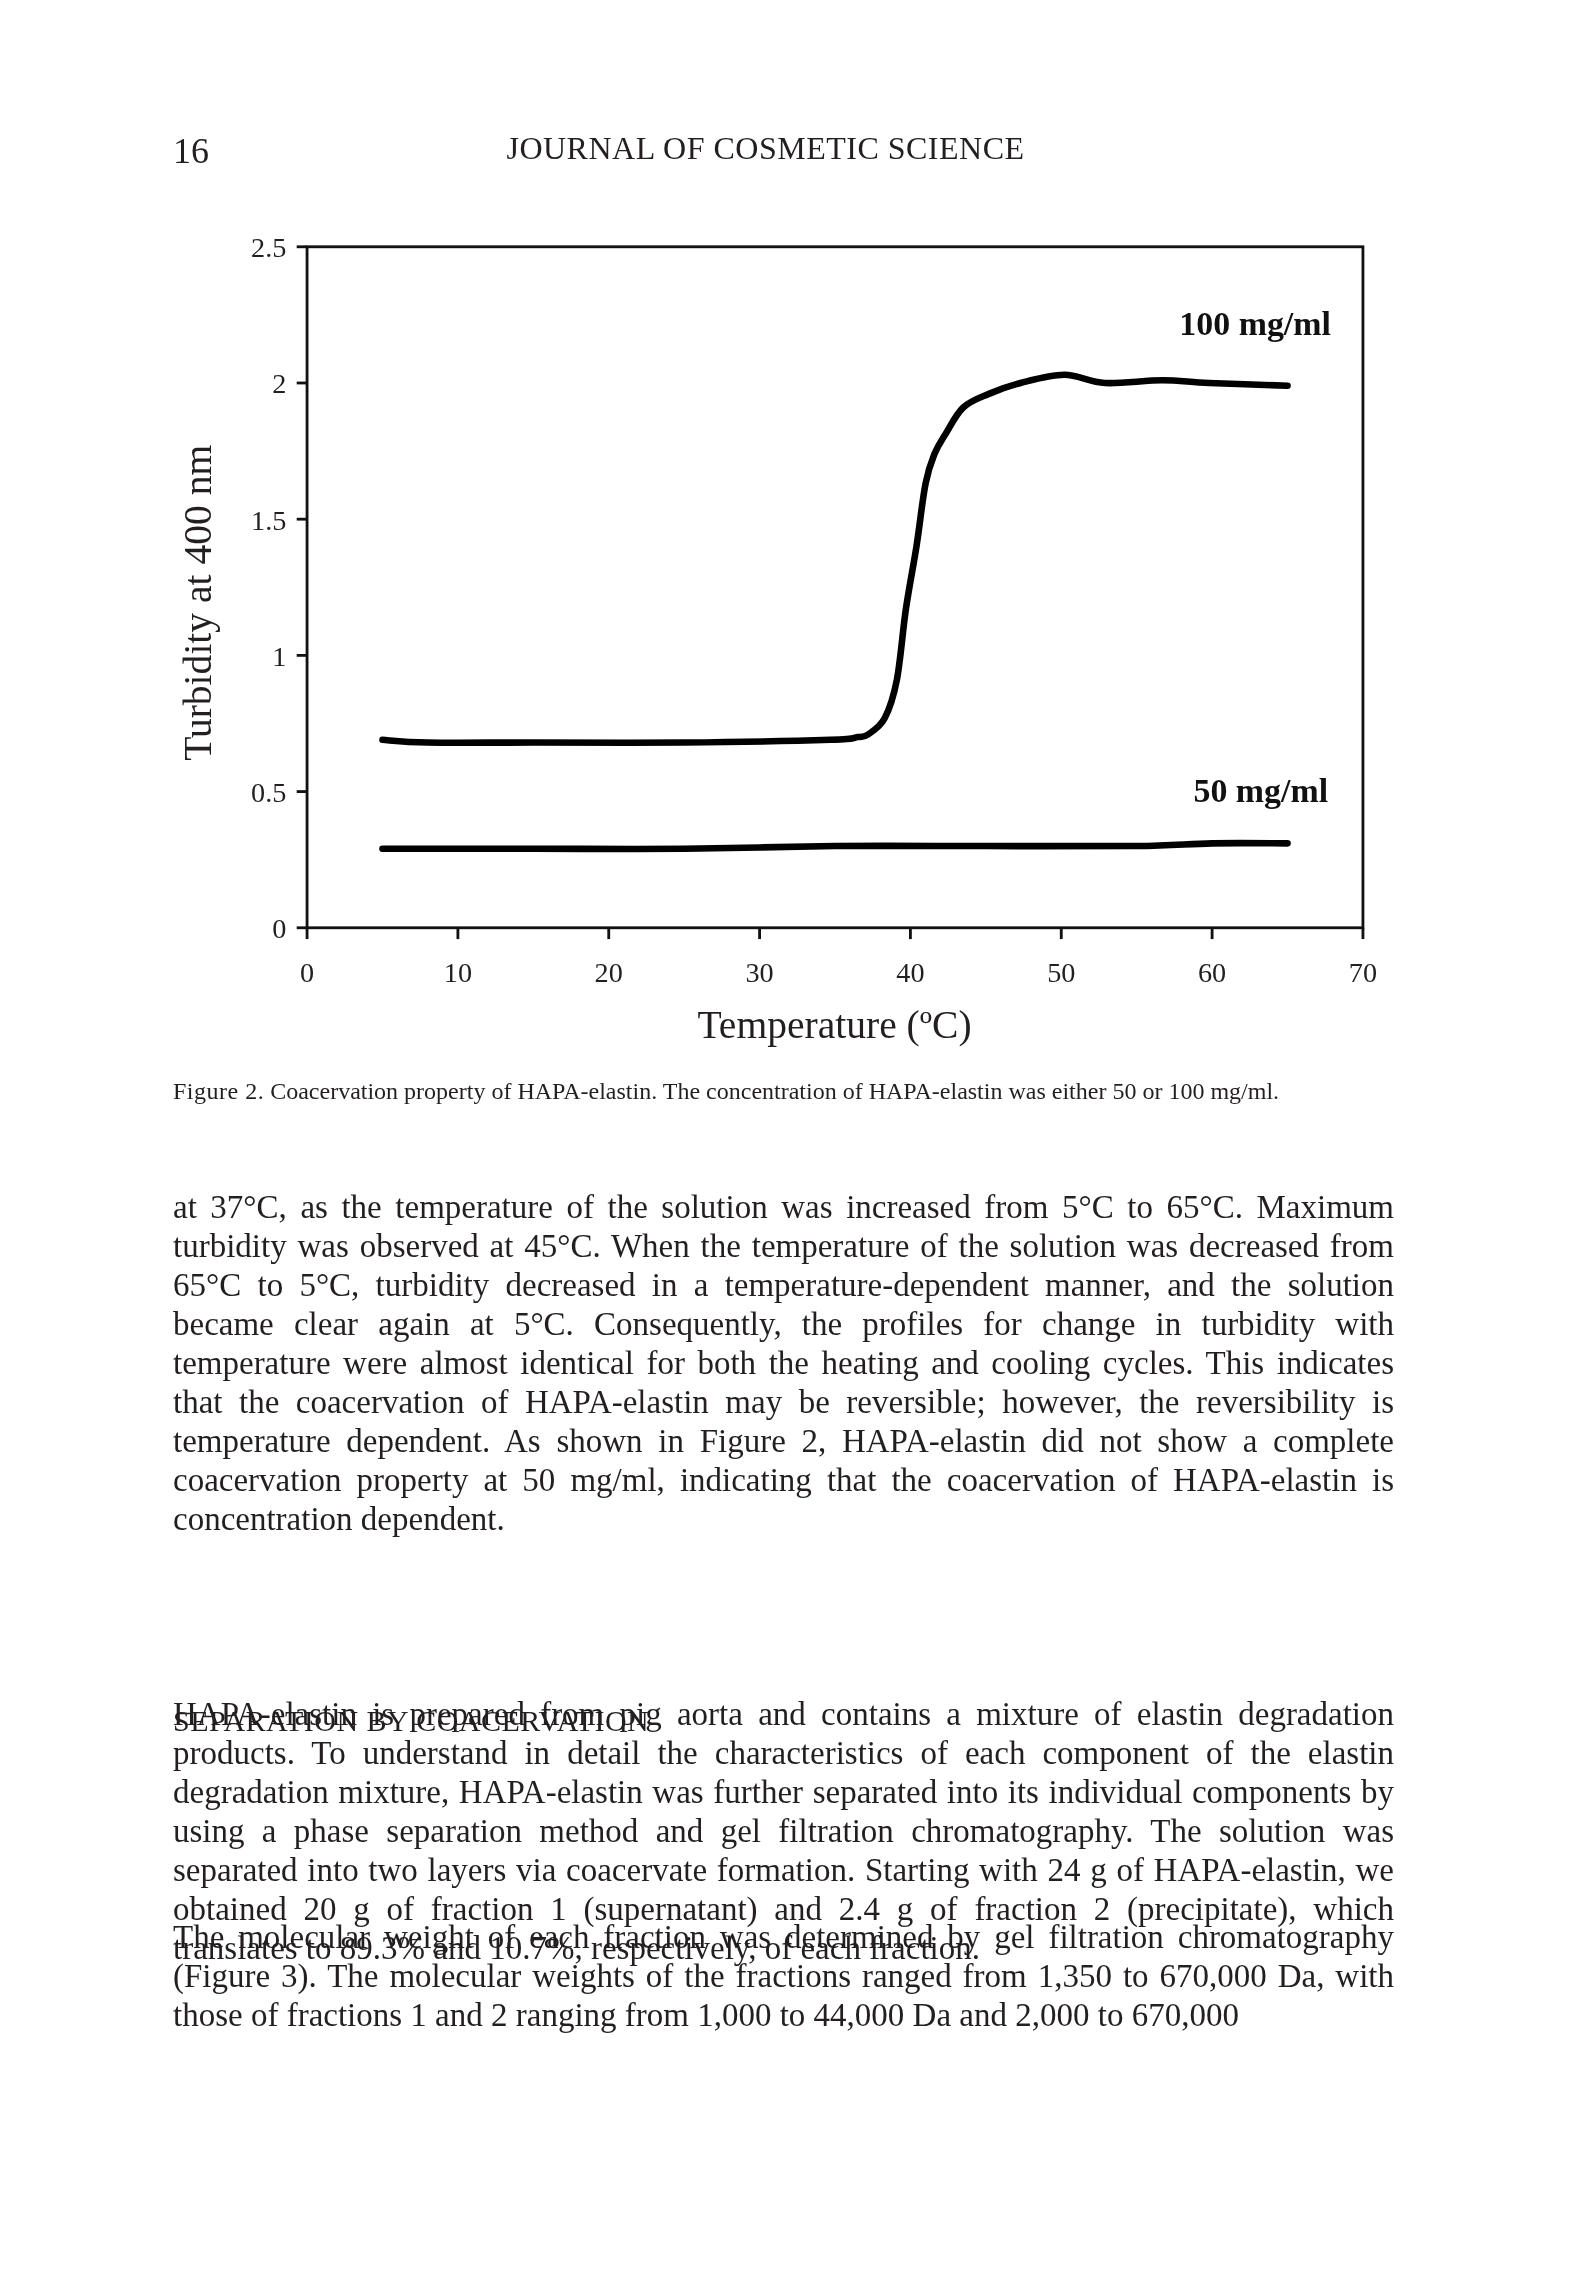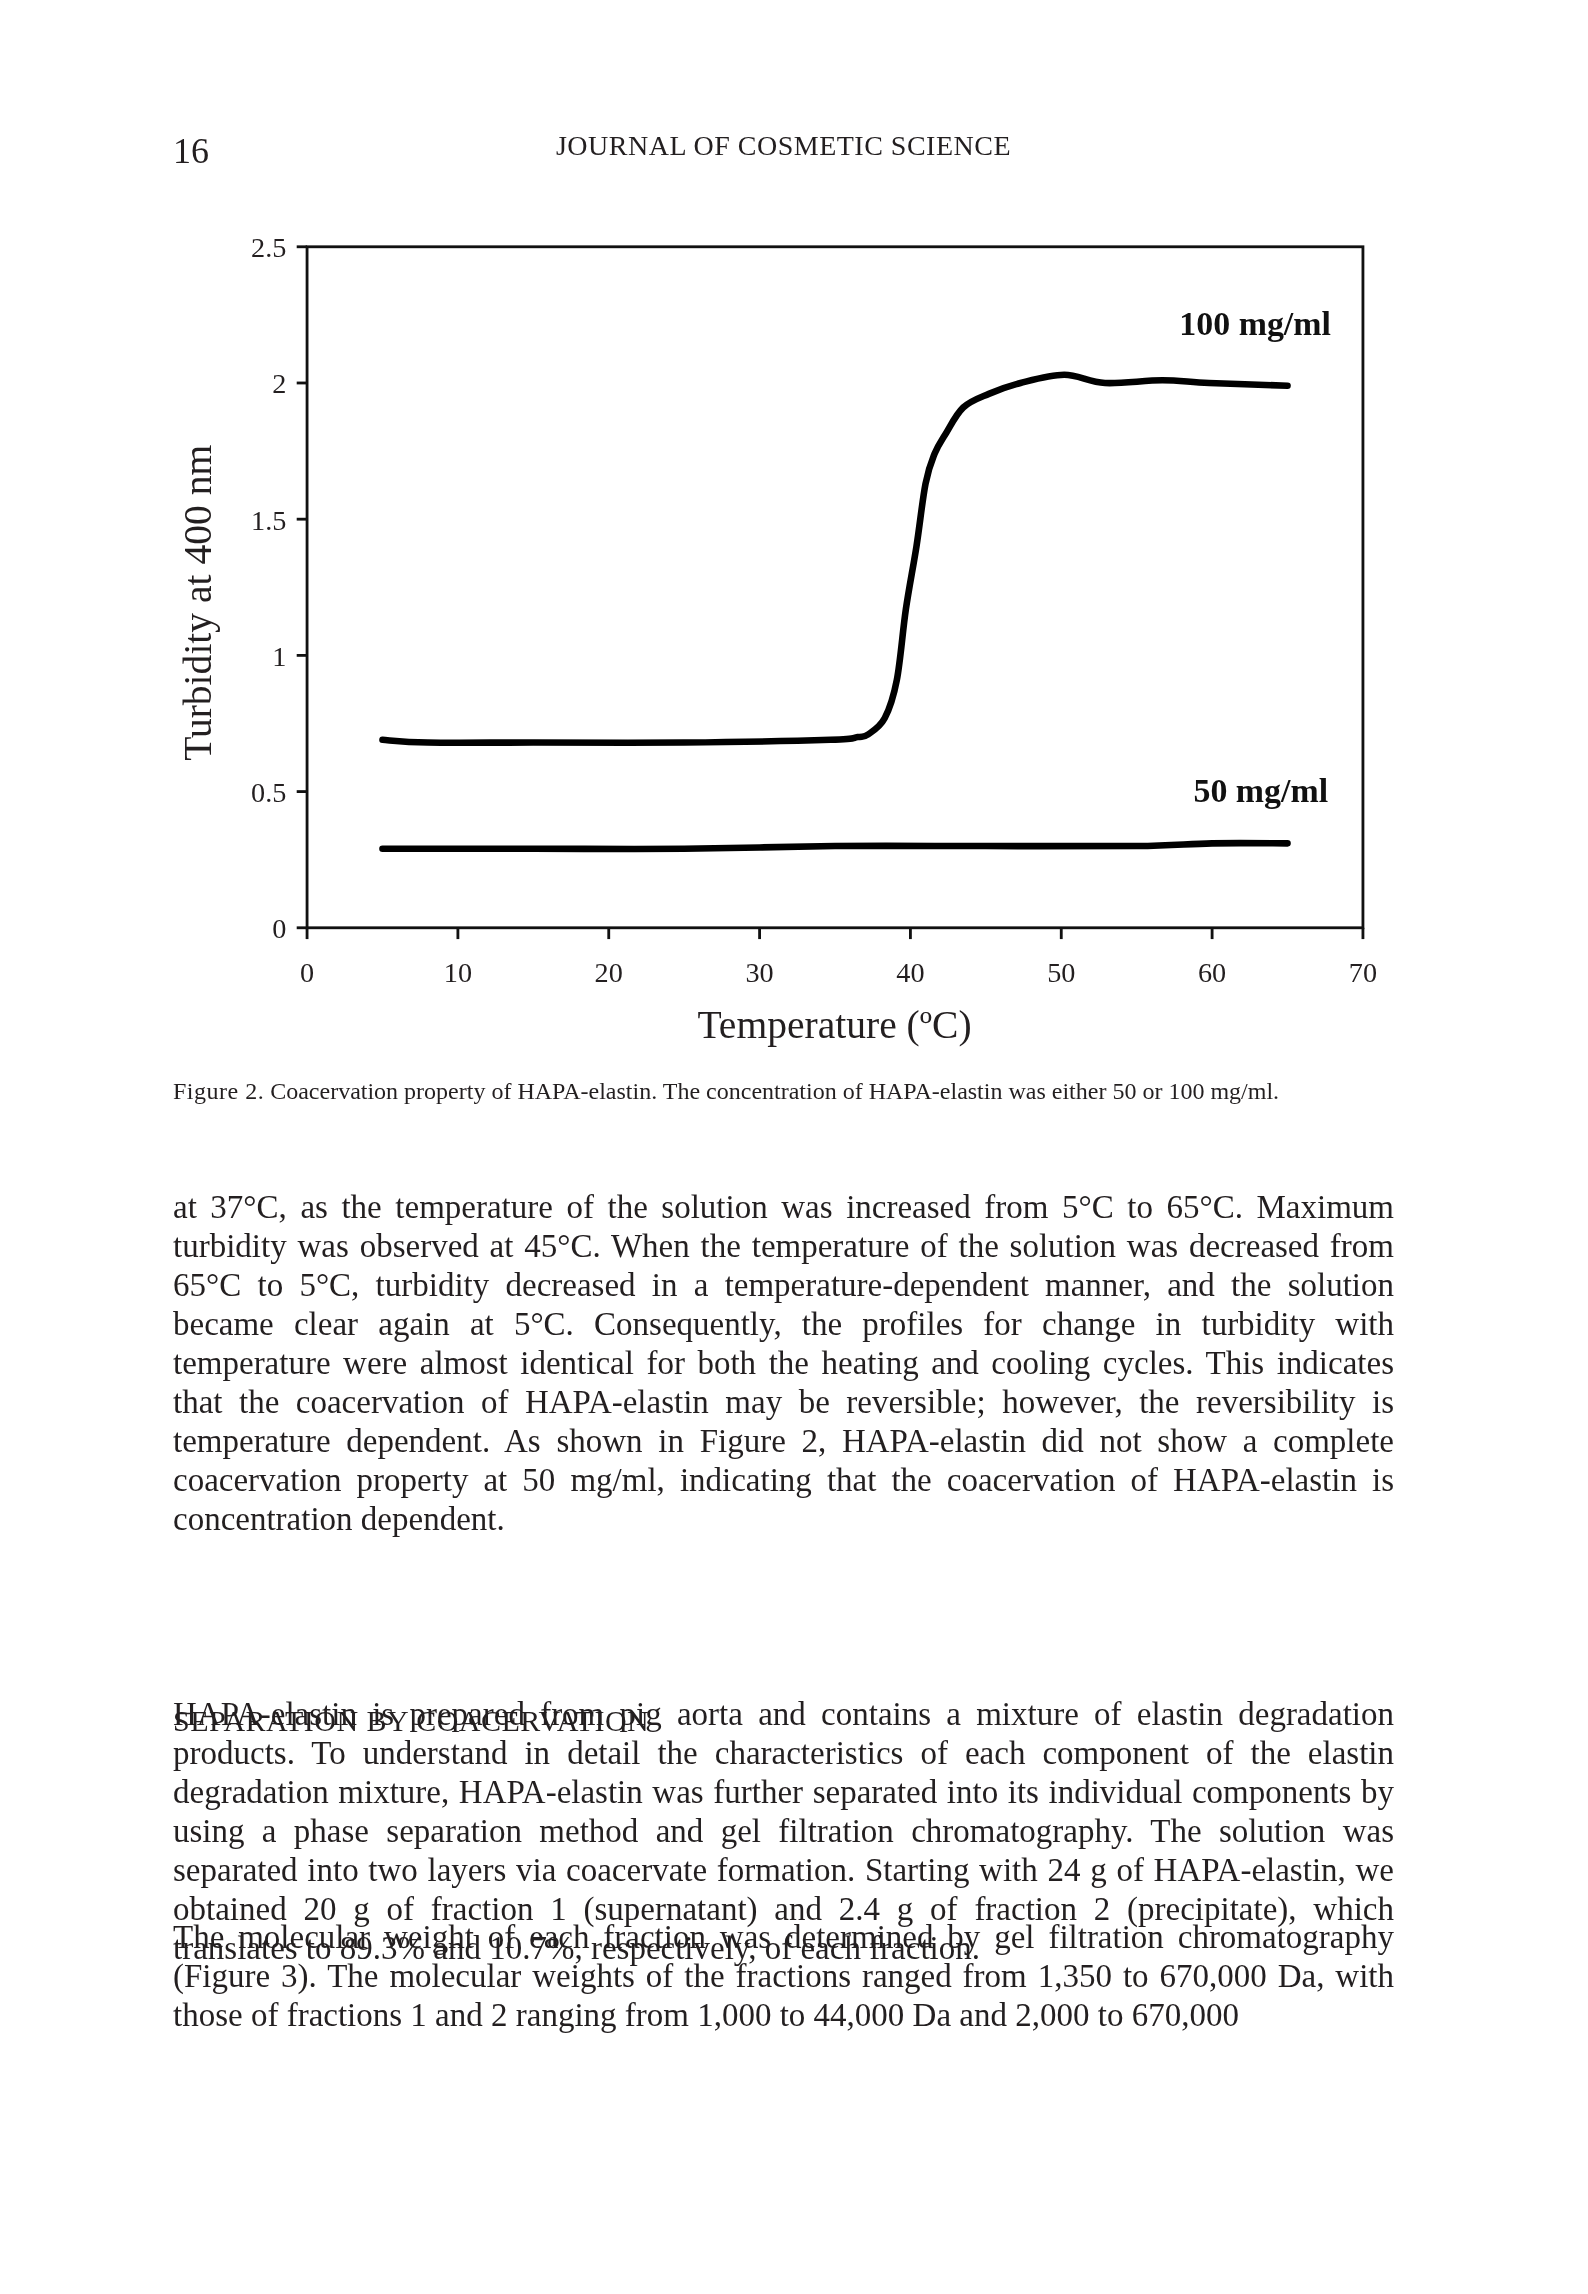--- a/index.html
+++ b/index.html
@@ -1,21 +1,21 @@
 <!DOCTYPE html>
 <html style="font-size:15px"><head>
 <meta charset="utf-8">
 <style>
   html, body { margin: 0; padding: 0; background: #ffffff; }
   body { width: 1589px; height: 2295px; position: relative; overflow: hidden;
          font-family: "Liberation Serif", "DejaVu Serif", serif; color: #231f20; }
   .abs { position: absolute; }
   .running-head { top: 130px; left: 0; width: 1307px; height: 41px; }
   .page-num { position: absolute; left: 173px; top: 0; font-size: 36px; }
-  .journal-title { position: absolute; left: 513px; width: 541px; top: 0; font-size: 28px;
+  .journal-title { position: absolute; left: 495px; width: 541px; top: 0; font-size: 32px;
                    text-align: center; letter-spacing: 0.5px; }
   .figure { left: 0; top: 226px; width: 1589px; height: 829px; }
   .figure svg { position: absolute; left: 0; top: 0; }
   .caption { left: 173px; top: 1073px; width: 1221px; font-size: 24px; line-height: 36px;
              text-align: justify; }
   .caption .fig-label { font-weight: normal; letter-spacing: 0.5px; }
   .body-text { left: 173px; width: 1221px; font-size: 33px; line-height: 39px;
                text-align: justify; }
   .p1 { top: 1188px; }
   .section-heading { left: 173px; top: 1704px; font-size: 30px; letter-spacing: 0.5px; }

